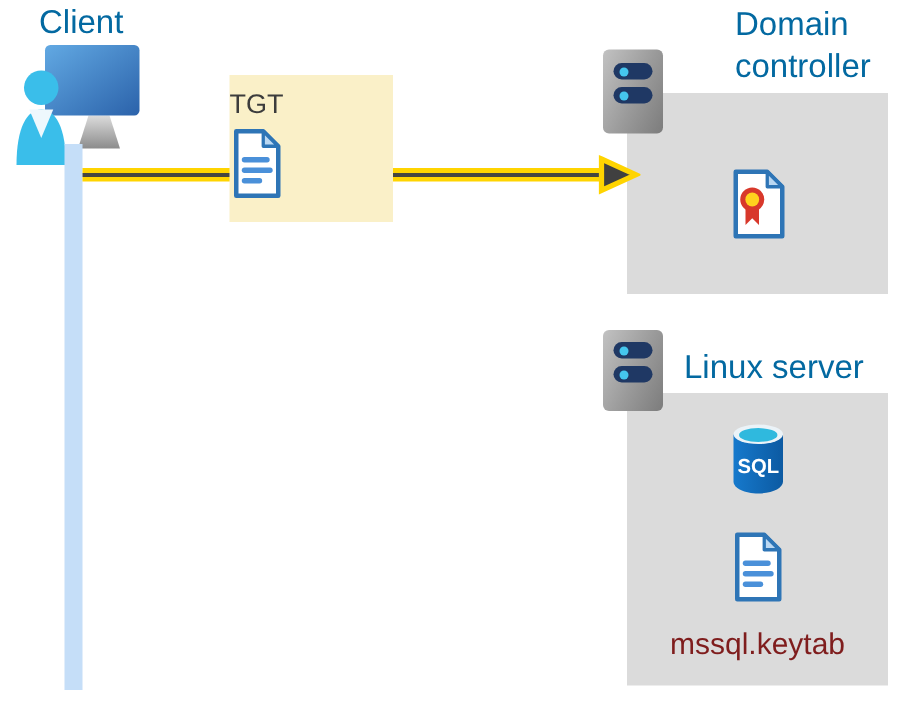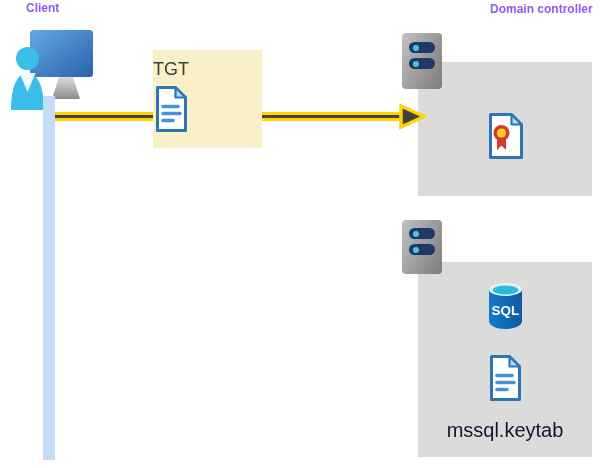--- a/index.html
+++ b/index.html
@@ -3,21 +3,21 @@
 <meta charset="utf-8">
 <style>
   * { margin:0; padding:0; box-sizing:border-box; }
   html,body { background:#fff; }
   body { font-family:"Liberation Sans", sans-serif; }
   #canvas { position:relative; width:600px; height:468px; background:#ffffff; overflow:hidden; }
 
   .abs { position:absolute; }
 
   
-  .title { font-weight:700; font-size:12px; line-height:1.25; color:#8b5cf6; }
+  .title { font-weight:400; font-size:22px; line-height:1.25; color:#0369a1; }
   .client-title   { left:26px;  top:1px; }
   .dc-title       { left:455px; top:2px;  width:130px;margin-left:35px; }
   .linux-title    { left:456px; top:231px; }
 
   
   .v-band { left:43px; top:96px; width:12px; height:364px; background:#c5def8; }
 
   
   .arrow-line { left:55px; top:112px; width:347px; height:9px; z-index:1;
     background:linear-gradient(to bottom,#ffd400 0 3px,#454540 3px 6px,#ffd400 6px 9px); }
@@ -43,21 +43,21 @@
   .pill-1 { top:9px; } .pill-2 { top:25px; }
   .linux-server .pill-1 { top:8px; } .linux-server .pill-2 { top:24px; }
   .server-led { position:absolute; left:4px; top:2.5px; width:6px; height:6px; border-radius:50%; background:#45c6ee; }
 
   
   .cert-icon  { left:488px; top:112px; width:36px; height:48px; }
   .sql-icon   { left:487px; top:281px; width:37px; height:49px; }
   .keytab-doc { left:489px; top:354px; width:33px; height:48px; }
   .client-icon{ left:8px;   top:28px;  width:100px; height:82px; }
 
-  .keytab-label { left:418px; top:419px; width:174px; text-align:center; font-size:20px; color:#0f172a; }
+  .keytab-label { left:418px; top:419px; width:174px; text-align:center; font-size:20px; color:#7f1d1d; }
 </style>
 </head>
 <body>
 
 <div id="canvas">
 
   <div class="abs title client-title">Client</div>
 
   <svg class="abs client-icon" viewBox="0 0 100 82">
     <defs>
@@ -114,20 +114,21 @@
       </div>
   </div>
   <svg class="abs cert-icon" viewBox="0 0 36 48">
     <path d="M2.5,2.5 H23.5 L33.5,12.5 V45.5 H2.5 Z" fill="#fff" stroke="#2e75b6" stroke-width="3" stroke-linejoin="round"></path>
     <path d="M23.5,2.5 V12.5 H33.5 Z" fill="#bbd8f2" stroke="#2e75b6" stroke-width="2.2" stroke-linejoin="round"></path>
     <path d="M9,26 L9,38 L13.5,33.5 L18,38 L18,26 Z" fill="#d8382b"></path>
     <circle cx="13.5" cy="21" r="8" fill="#d8382b"></circle>
     <circle cx="13.5" cy="21" r="4.6" fill="#ffd21e"></circle>
   </svg>
 
+  <div class="abs title linux-title">Linux server</div>
   <div class="abs panel linux-panel"></div>
   <div class="abs server-icon linux-server">
     <div class="server-pill pill-1">
         <span class="server-led"></span>
       </div>
     <div class="server-pill pill-2">
         <span class="server-led"></span>
       </div>
   </div>
 

